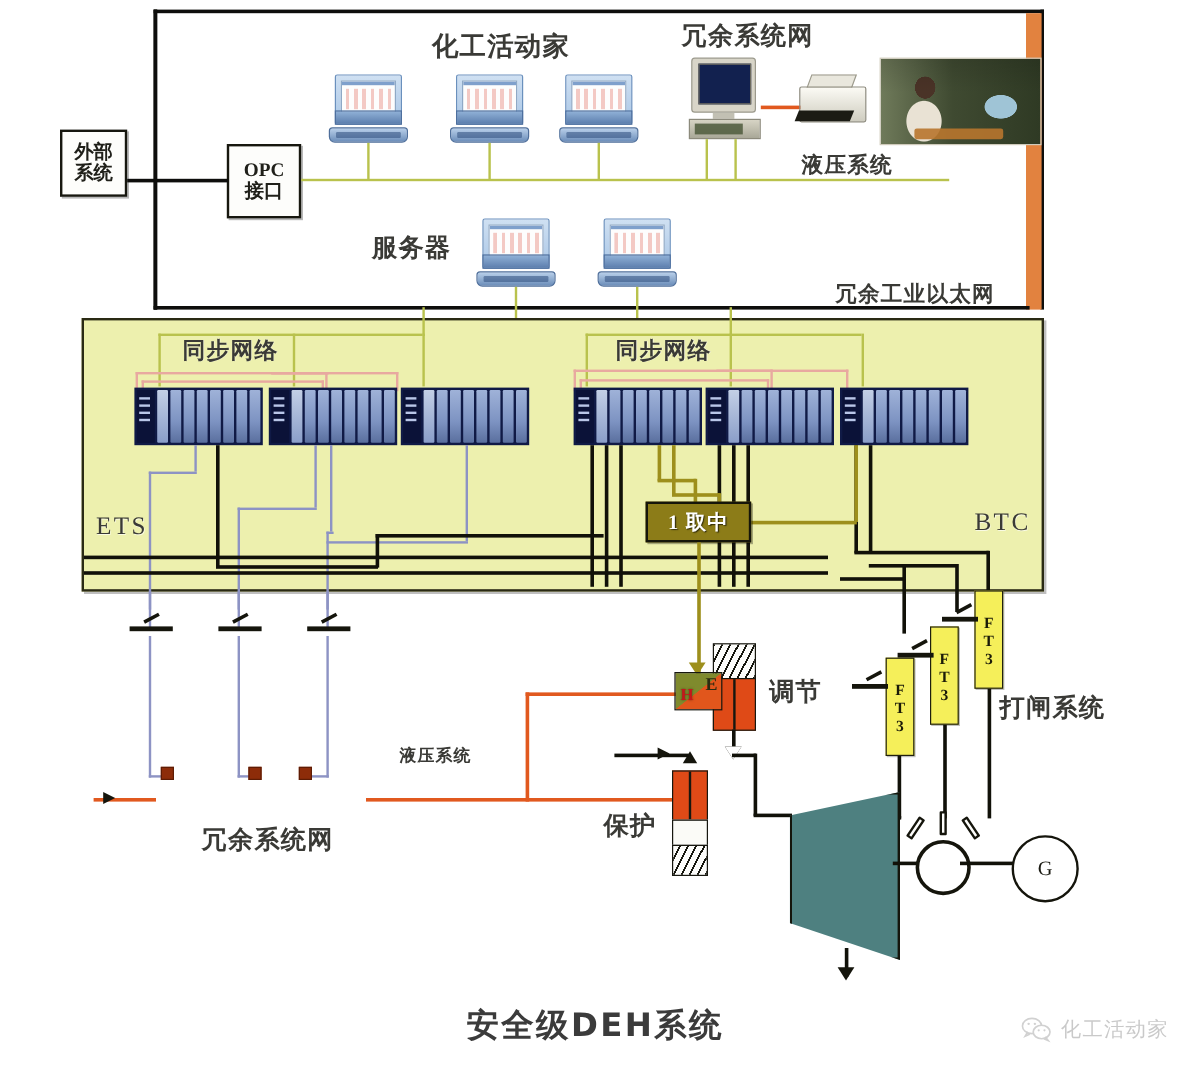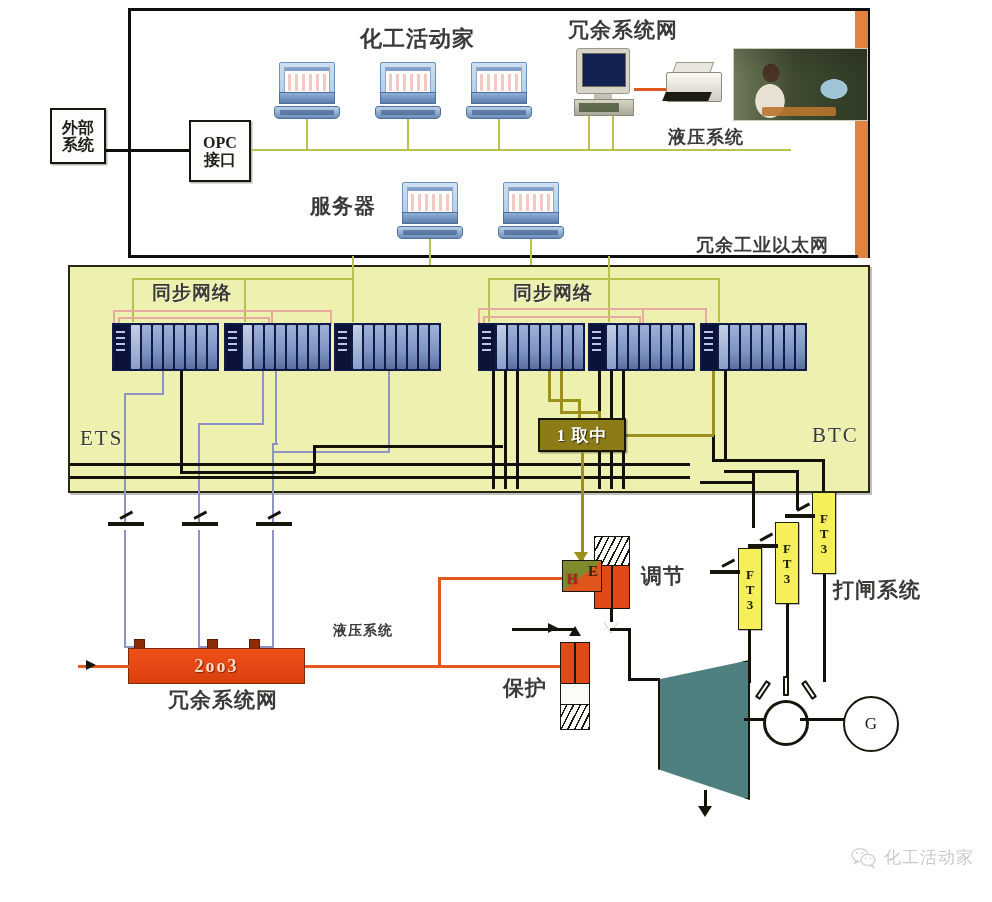--- a/index.html
+++ b/index.html
@@ -728,23 +728,20 @@
   <div class="vline-b" style="left:124px; top:530px; height:118px;"></div>
   <div class="vline-b" style="left:198px; top:530px; height:118px;"></div>
   <div class="vline-b" style="left:272px; top:530px; height:118px;"></div>
   <div class="hline-b" style="left:124px; top:646px; width:16px;"></div>
   <div class="hline-b" style="left:198px; top:646px; width:14px;"></div>
   <div class="hline-b" style="left:258px; top:646px; width:16px;"></div>
 
   <div class="trip-port" style="left:134px; top:639px;"></div>
   <div class="trip-port" style="left:207px; top:639px;"></div>
   <div class="trip-port" style="left:249px; top:639px;"></div>
-  <div class="abs" id="trip-block">
-    <span>2oo3</span>
-  </div>
   <div class="lbl lbl-cn" style="left:168px; top:690px; font-size:21px;">冗余系统网</div>
 
   <div class="hline-o" style="left:78px; top:665px; width:52px;"></div>
   <div class="arrow-r" style="left:86px; top:660px;"></div>
 
   <div class="hline-o" style="left:305px; top:665px; width:136px;"></div>
   <div class="vline-o" style="left:438px; top:577px; height:90px;"></div>
   <div class="hline-o" style="left:438px; top:577px; width:126px;"></div>
   <div class="hline-o" style="left:438px; top:665px; width:124px;"></div>
   <div class="lbl lbl-cn" style="left:333px; top:624px; font-size:14px;">液压系统</div>
@@ -823,20 +820,21 @@
   <div class="hline-k" style="left:800px; top:718px; width:46px;"></div>
 
   <div class="probe" style="left:760px; top:680px; transform:rotate(34deg);"></div>
   <div class="probe" style="left:783px; top:676px;"></div>
   <div class="probe" style="left:806px; top:680px; transform:rotate(-34deg);"></div>
 
   <div class="abs" id="gen">
     <span>G</span>
   </div>
 
+  <div id="title">安全级DEH系统</div>
 
   <div id="watermark">
     <svg width="26" height="22" viewBox="0 0 26 22">
       <ellipse cx="9" cy="8" rx="8" ry="6.4" fill="none" stroke="#9a9a9a" stroke-width="1.4"></ellipse>
       <path d="M5 13.5 L3.2 16.6 L6.6 15.1 Z" fill="none" stroke="#9a9a9a" stroke-width="1.3"></path>
       <circle cx="6.2" cy="6.2" r="1" fill="#9a9a9a"></circle>
       <circle cx="11.4" cy="6.2" r="1" fill="#9a9a9a"></circle>
       <ellipse cx="17" cy="13" rx="7" ry="5.6" fill="#ffffff" stroke="#9a9a9a" stroke-width="1.4"></ellipse>
       <path d="M20.6 17.6 L22.6 20.2 L19.6 19 Z" fill="none" stroke="#9a9a9a" stroke-width="1.3"></path>
       <circle cx="14.6" cy="11.6" r="0.9" fill="#9a9a9a"></circle>

